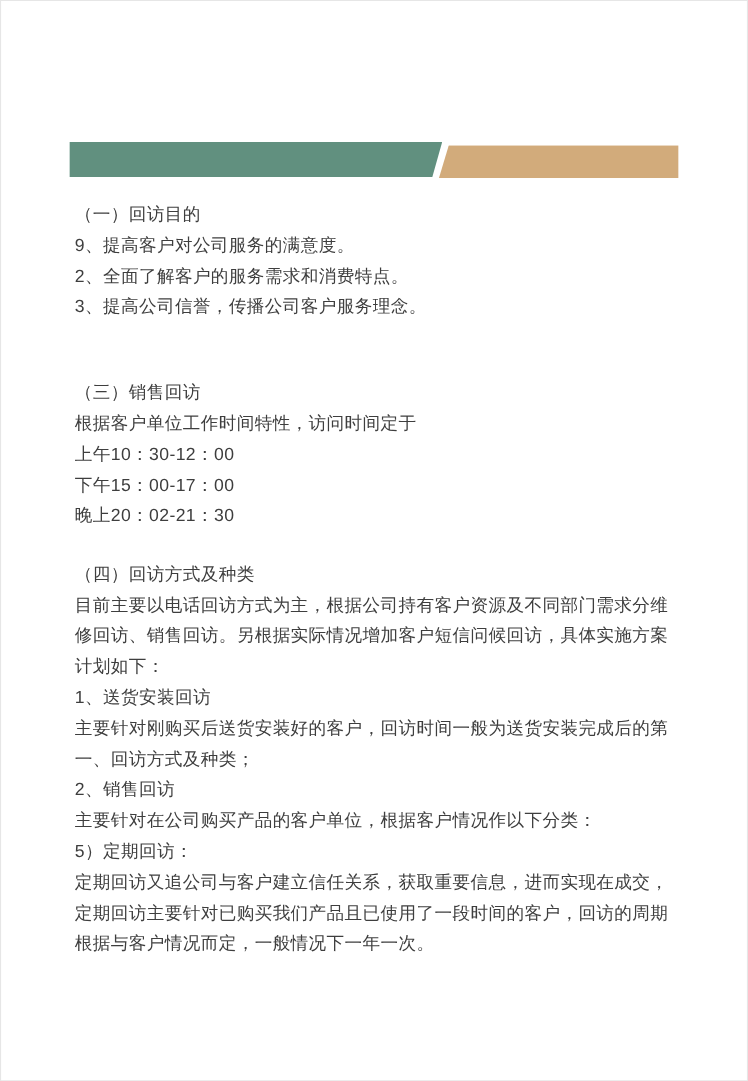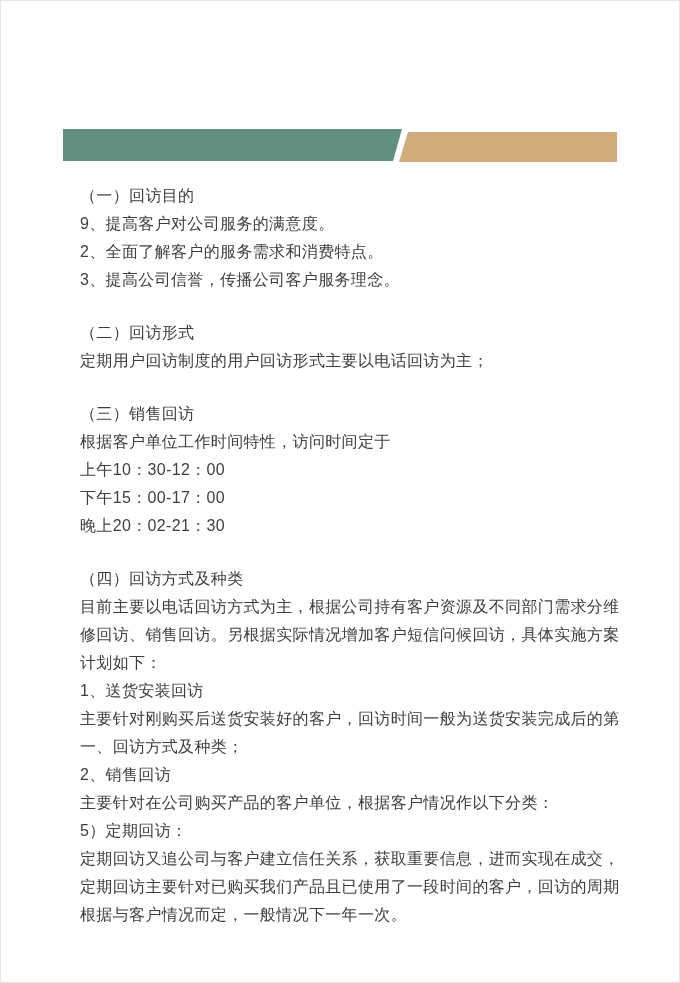--- a/index.html
+++ b/index.html
@@ -34,21 +34,21 @@
     left: 399px;
     top: 132px;
     width: 218px;
     height: 30px;
     background: #d2ab7b;
     clip-path: polygon(9px 0, 100% 0, 100% 100%, 0 100%);
   }
   
   .content {
     position: absolute;
-    left: 80px;
+    left: 68px;
     top: 182px;
     width: 548px;
     color: #3e3e3e;
     font-size: 16px;
     letter-spacing: 0.35px;
   }
   .line {
     height: 28px;
     line-height: 28px;
     white-space: nowrap;
@@ -69,24 +69,20 @@
 
     <section>
       <div class="line">（一）回访目的</div>
       <div class="line">9、提高客户对公司服务的满意度。</div>
       <div class="line">2、全面了解客户的服务需求和消费特点。</div>
       <div class="line">3、提高公司信誉，传播公司客户服务理念。</div>
     </section>
 
     <div class="sec-gap"></div>
 
-    <section>
-      <div class="line">（二）回访形式</div>
-      <div class="line">定期用户回访制度的用户回访形式主要以电话回访为主；</div>
-    </section>
 
     <div class="sec-gap"></div>
 
     <section>
       <div class="line">（三）销售回访</div>
       <div class="line">根据客户单位工作时间特性，访问时间定于</div>
       <div class="line">上午10：30-12：00</div>
       <div class="line">下午15：00-17：00</div>
       <div class="line">晚上20：02-21：30</div>
     </section>

